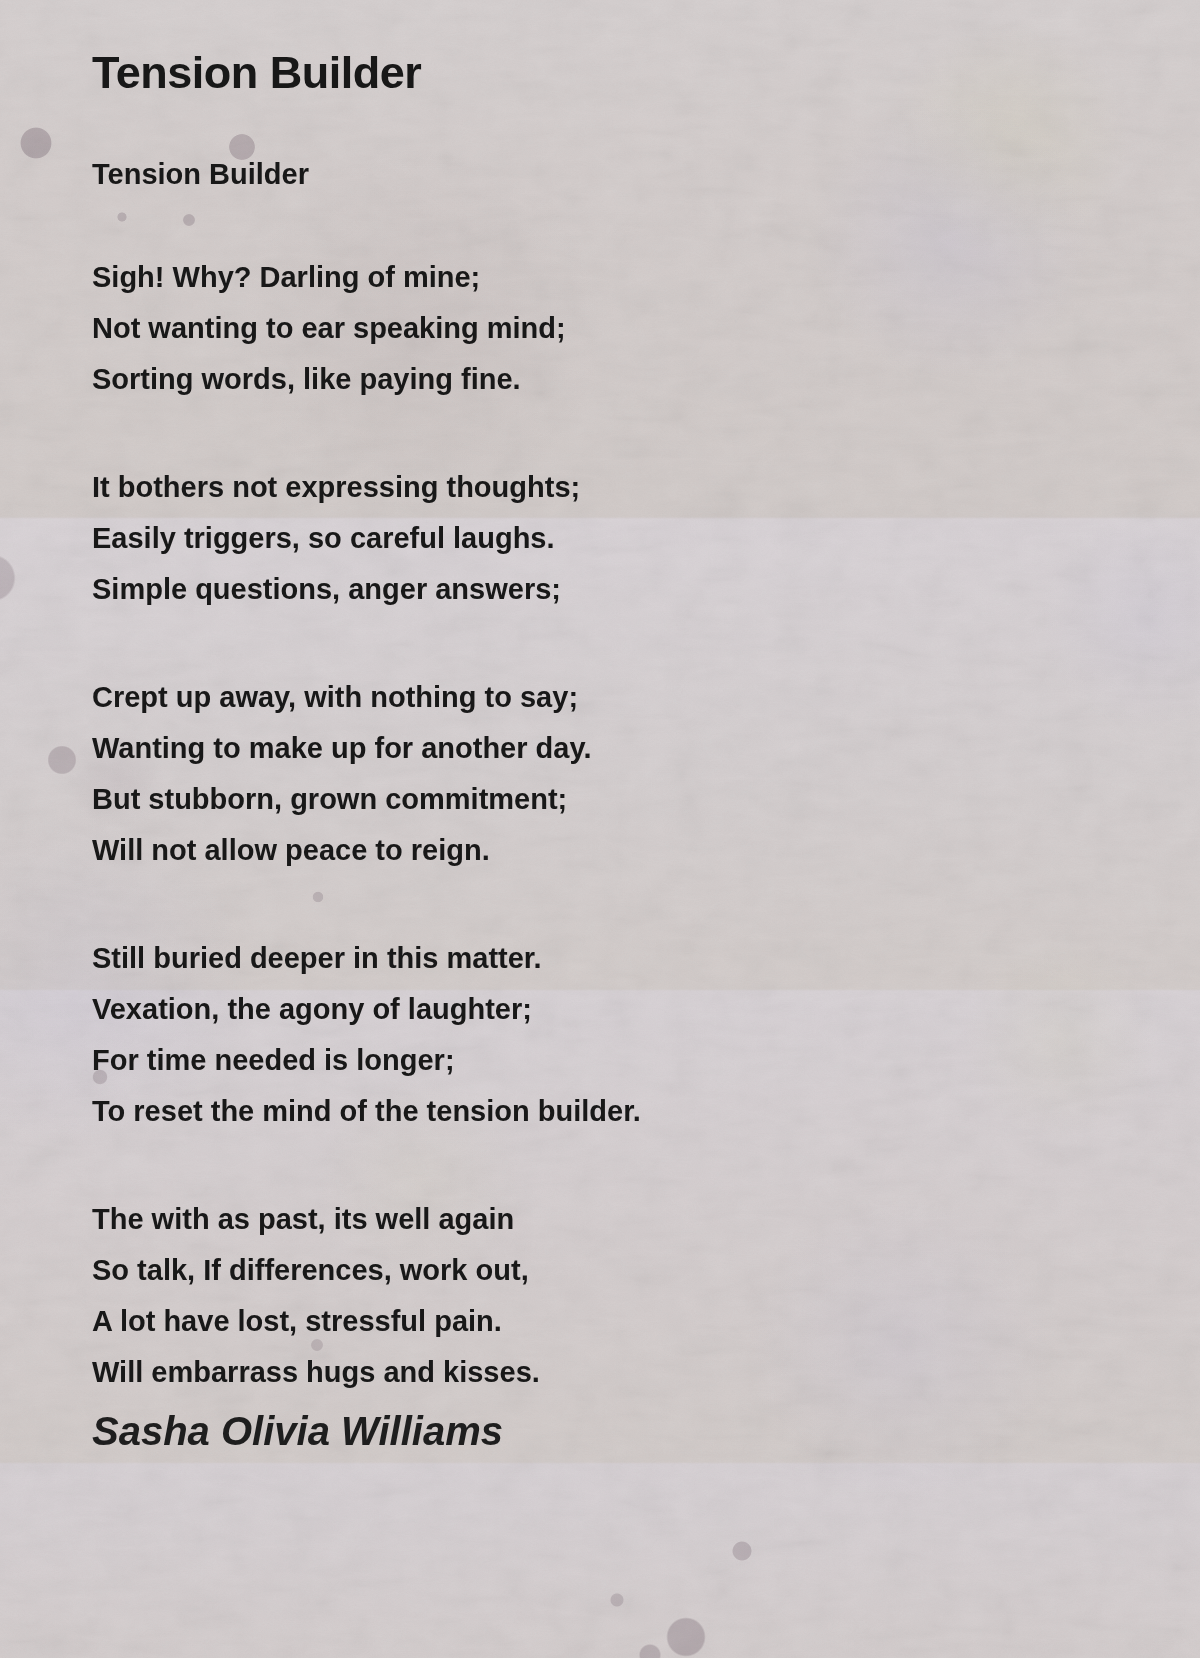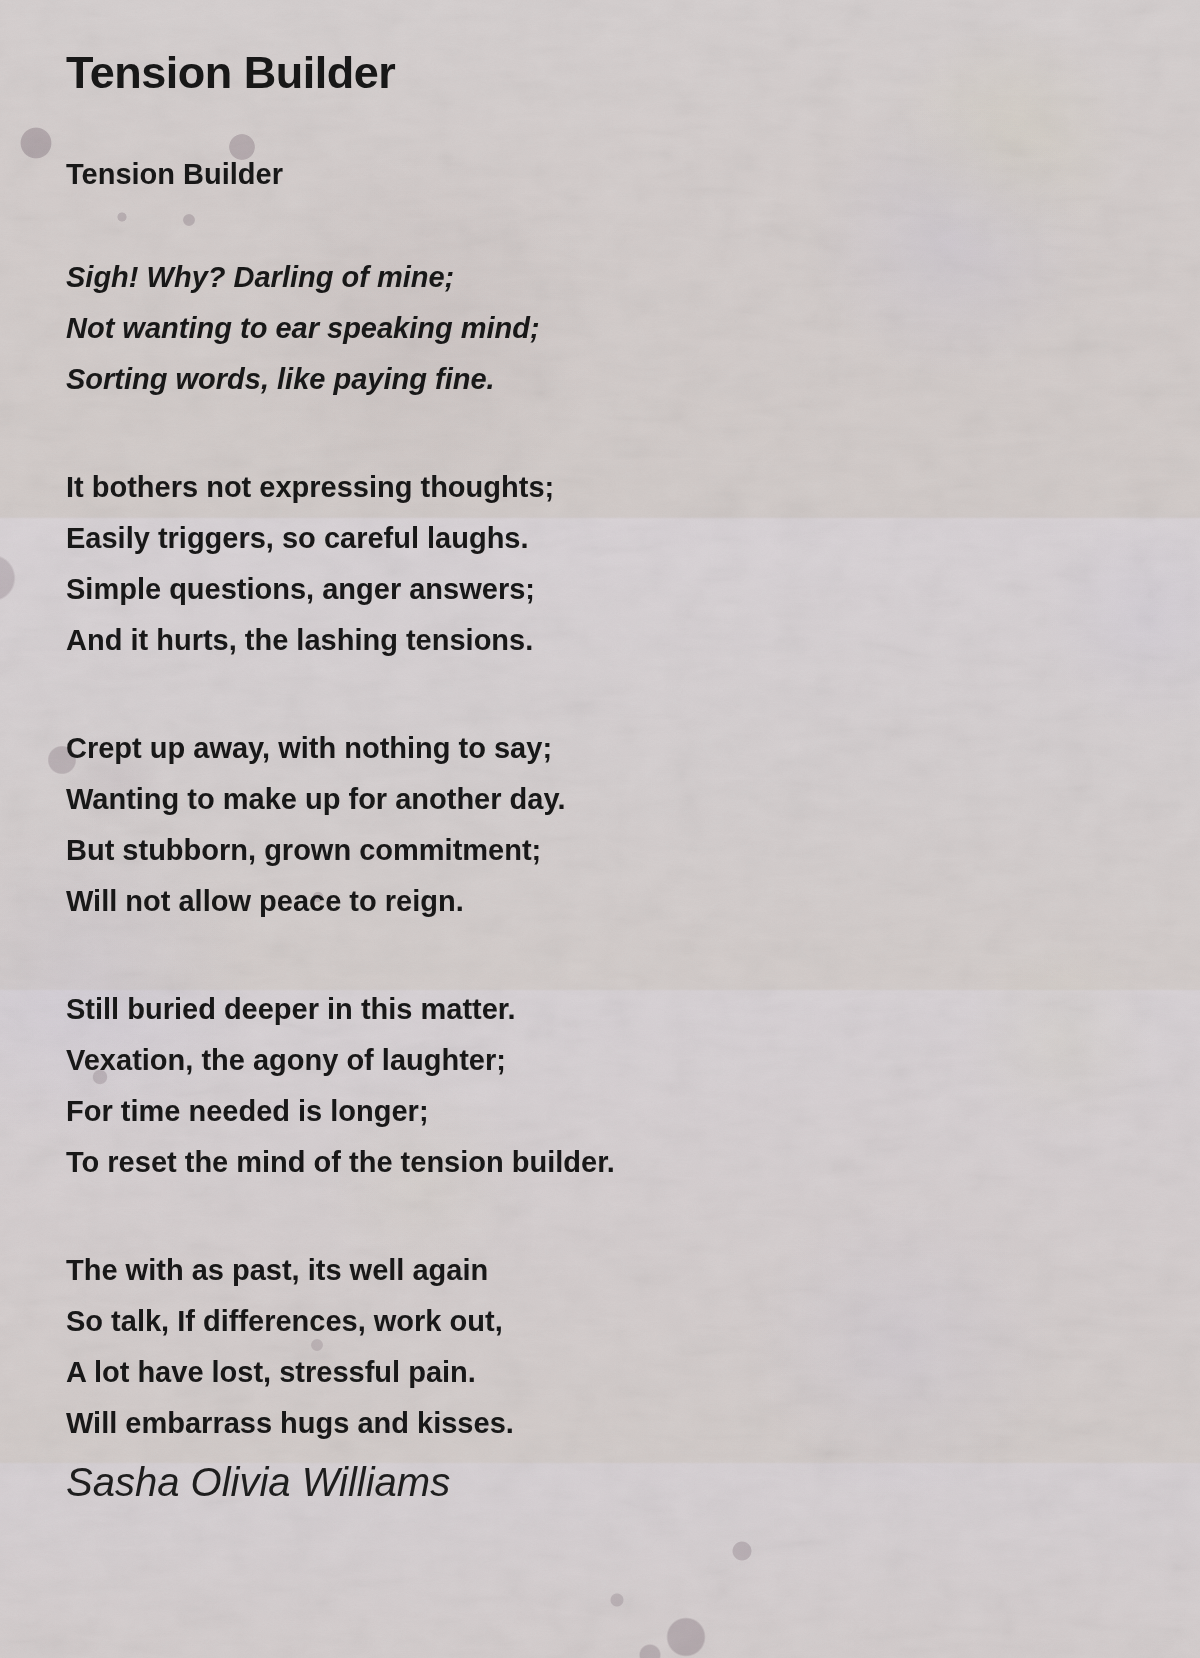--- a/index.html
+++ b/index.html
@@ -62,50 +62,50 @@
       radial-gradient(circle 16px at 650px 1655px, rgba(139,124,133,0.44) 60%, rgba(139,124,133,0) 70%);
   }
   .grain-svg {
     position: absolute;
     inset: 0;
     display: block;
   }
   .content {
     position: absolute;
     inset: 0;
-    padding-left: 66px;
+    padding-left: 92px;
     color: var(--ink, #181818);
   }
   h1.title {
     font-size: 45px;
     line-height: 45px;
     font-weight: bold;
     letter-spacing: -0.5px;
     margin: 50px 0 0 0;
   }
   h2.heading {
     font-size: 29px;
     line-height: 51px;
     font-weight: bold;
     margin: 54px 0 0 0;
   }
   .stanza { margin: 57px 0 0 0; }
-  .stanza.first { margin-top: 52px; font-style: italic; }
+  .stanza.first { margin-top: 52px; }
   .line {
     font-size: 29px;
     line-height: 51px;
     font-weight: bold;
     white-space: pre;
   }
   .author {
     margin: 10px 0 0 0;
     font-size: 40px;
     line-height: 46px;
     font-style: italic;
-    font-weight: normal;
+    font-weight: bold;
     color: #1e1e1e;
   }
 </style>
 </head>
 <body>
 
 <div class="page">
 
   <div class="bands"></div>
   <div class="patches"></div>
@@ -140,21 +140,20 @@
     <div class="stanza first">
       <div class="line">Sigh! Why? Darling of mine;</div>
       <div class="line">Not wanting to ear speaking mind;</div>
       <div class="line">Sorting words, like paying fine.</div>
     </div>
 
     <div class="stanza">
       <div class="line">It bothers not expressing thoughts;</div>
       <div class="line">Easily triggers, so careful laughs.</div>
       <div class="line">Simple questions, anger answers;</div>
-      <div class="line">And it hurts, the lashing tensions.</div>
     </div>
 
     <div class="stanza">
       <div class="line">Crept up away, with nothing to say;</div>
       <div class="line">Wanting to make up for another day.</div>
       <div class="line">But stubborn, grown commitment;</div>
       <div class="line">Will not allow peace to reign.</div>
     </div>
 
     <div class="stanza">

